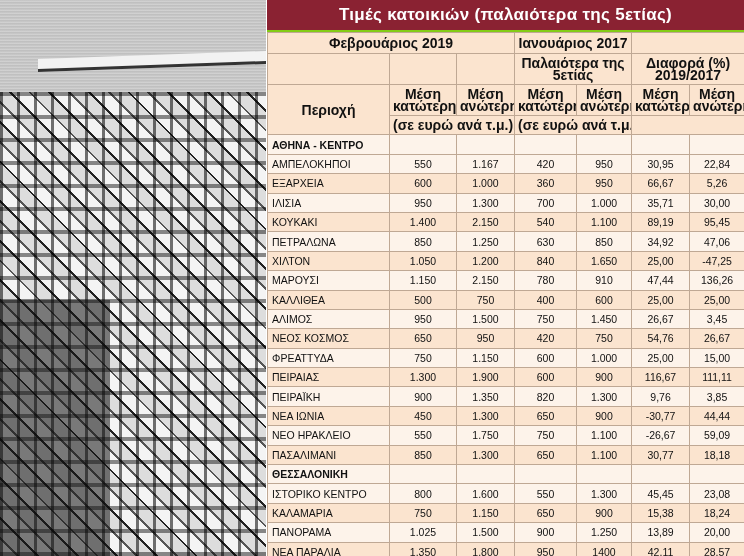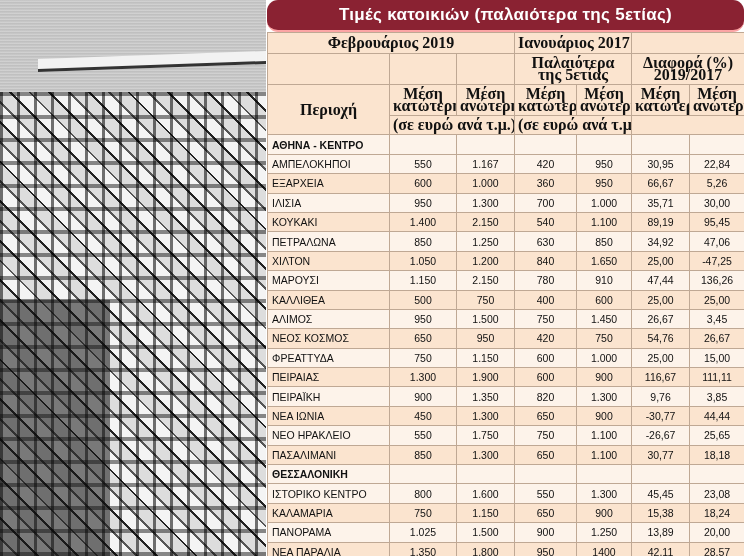--- a/index.html
+++ b/index.html
@@ -10,25 +10,25 @@
     .photo .pier { position: absolute; left: 38px; top: 55px; width: 228px; height: 10px; background: #f2f2f2; border-bottom: 3px solid #333; transform: skewY(-2deg); }
     .photo .city { position: absolute; left: 0; top: 92px; width: 100%; height: 464px;
       background:
         repeating-linear-gradient(90deg, rgba(0,0,0,0.55) 0px, rgba(0,0,0,0.55) 3px, transparent 3px, transparent 17px),
         repeating-linear-gradient(0deg, rgba(0,0,0,0.45) 0px, rgba(0,0,0,0.45) 4px, transparent 4px, transparent 23px),
         repeating-linear-gradient(45deg, #f4f4f4 0px, #f4f4f4 12px, #555 12px, #555 14px, #ddd 14px, #ddd 26px, #222 26px, #222 28px);
       }
     .photo .shade { position: absolute; left: 0; top: 300px; width: 110px; height: 256px; background: rgba(20,20,20,0.55); }
 
     .infobox { position: absolute; left: 267px; top: 0; width: 477px; height: 556px; }
-    .title-bar { height: 32px; background: #8a2232; color: #fff; font-weight: bold; font-size: 17px; display: flex; align-items: center; justify-content: center; letter-spacing: 0.3px; border-bottom: 2px solid #fca5a5; box-sizing: border-box; border-radius: 11px; }
+    .title-bar { height: 32px; background: #8a2232; color: #fff; font-weight: bold; font-size: 17px; display: flex; align-items: center; justify-content: center; letter-spacing: 0.3px; border-bottom: 2px solid #84cc16; box-sizing: border-box; }
 
     table { border-collapse: collapse; width: 477px; table-layout: fixed; font-size: 10.5px; color: #111; }
     td { border: 1px solid #bfa894; padding: 0 3px; height: 18.4px; text-align: center; white-space: nowrap; overflow: hidden; }
-    .hdr td { background: #fbe4cf; font-weight: bold; font-size: 16px; line-height: 12px; font-family: Liberation Serif, serif; }
+    .hdr td { background: #fbe4cf; font-weight: bold; font-size: 14px; line-height: 12px; }
     .row-a td { background: #fbe4cf; }
     .row-b td { background: #fdf3ea; }
     td.name { text-align: left; padding-left: 4px; }
     td.section { font-weight: bold; margin-left: 16px; }
   </style>
 </head>
 <body>
 
 <div class="photo">
   <div class="sea"></div>
@@ -211,21 +211,21 @@
           <td>-30,77</td>
           <td>44,44</td>
         </tr>
         <tr class="row-b">
           <td class="name">ΝΕΟ ΗΡΑΚΛΕΙΟ</td>
           <td>550</td>
           <td>1.750</td>
           <td>750</td>
           <td>1.100</td>
           <td>-26,67</td>
-          <td>25,65</td>
+          <td>59,09</td>
         </tr>
         <tr class="row-a">
           <td class="name">ΠΑΣΑΛΙΜΑΝΙ</td>
           <td>850</td>
           <td>1.300</td>
           <td>650</td>
           <td>1.100</td>
           <td>30,77</td>
           <td>18,18</td>
         </tr>

